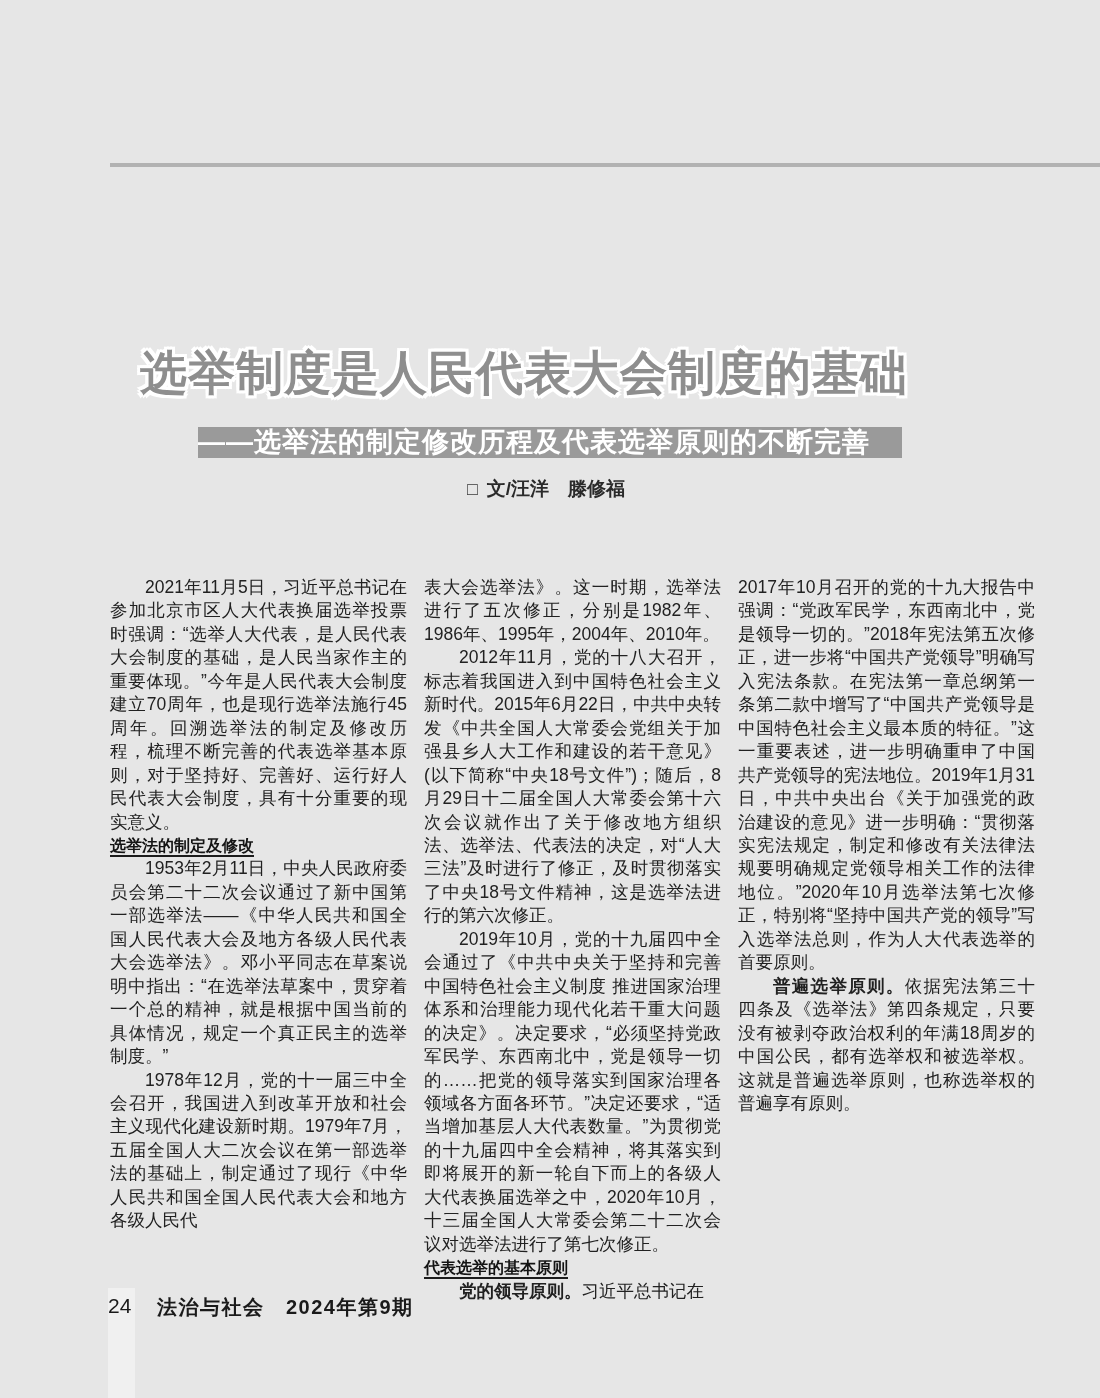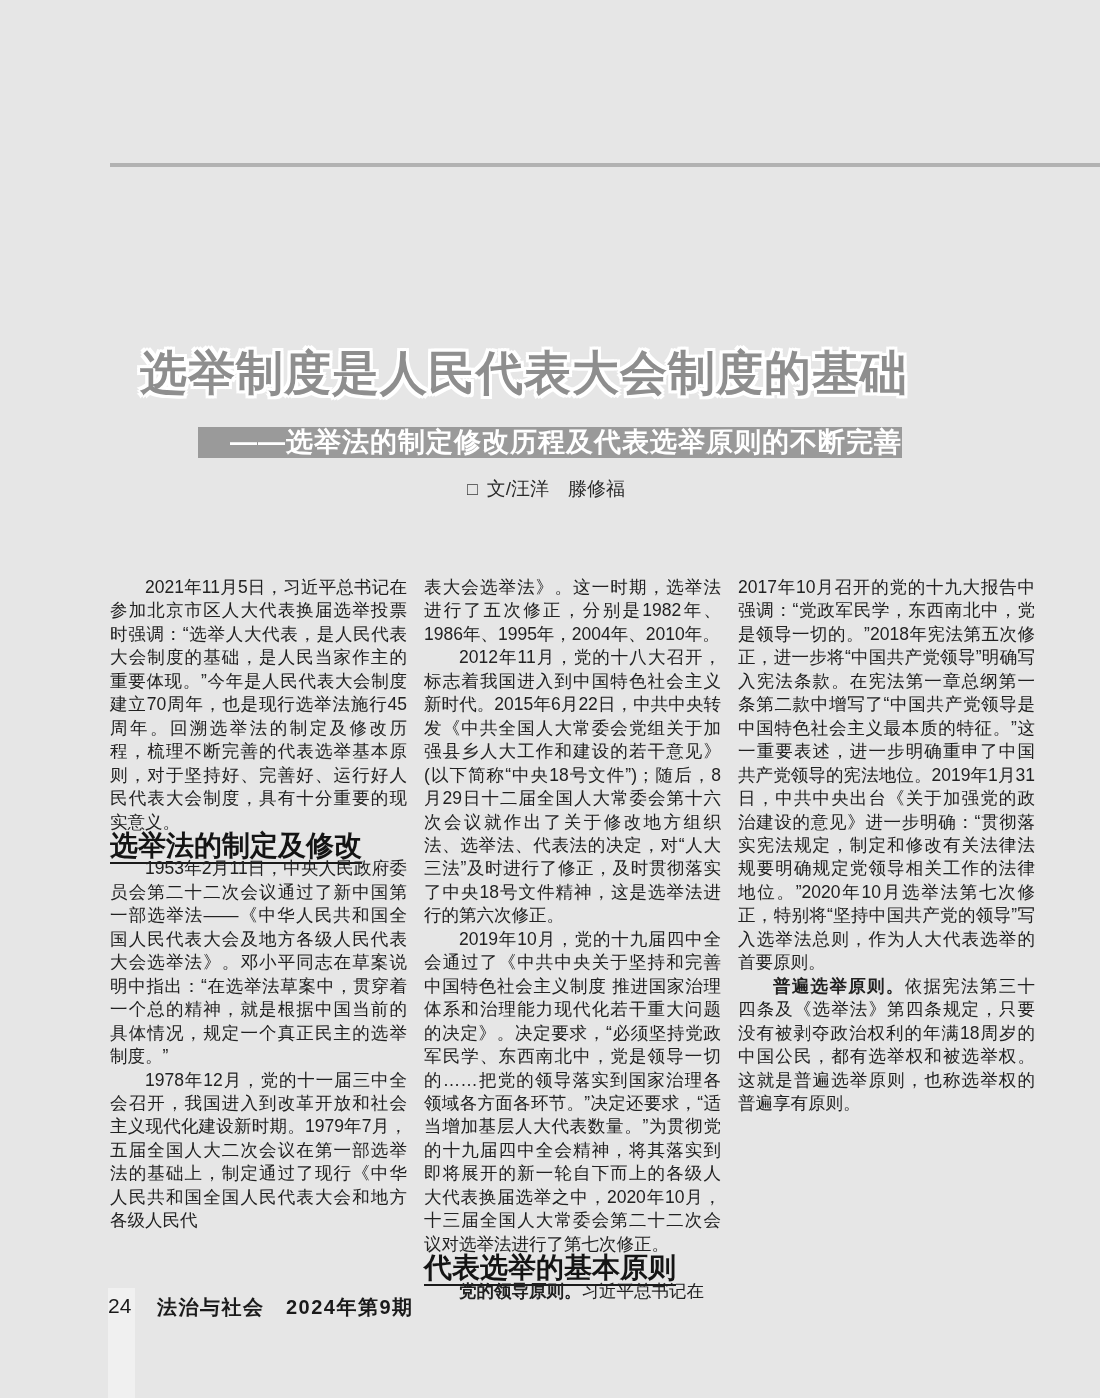--- a/index.html
+++ b/index.html
@@ -30,40 +30,40 @@
     letter-spacing:1px;
     color:#8e8e8e;
     text-shadow:
       -3px -3px 0 #fff, 3px -3px 0 #fff, -3px 3px 0 #fff, 3px 3px 0 #fff,
       -3px 0 0 #fff, 3px 0 0 #fff, 0 -3px 0 #fff, 0 3px 0 #fff;
   }
   .subtitle{
     position:absolute;top:427px;left:198px;width:704px;height:31px;
     background:#9a9a9a;color:#ffffff;
     font-size:27px;font-weight:700;line-height:31px;
-    text-align:right;letter-spacing:1px;white-space:nowrap;
+    text-align:left;letter-spacing:1px;white-space:nowrap;
   }
   .byline{
     position:absolute;top:477px;left:0;width:1092px;
-    text-align:center;font-size:19px;color:#2a2a2a;line-height:24px;
+    text-align:center;font-size:19px;color:#2a2a2a;line-height:24px;font-weight:bold;
   }
   .byline .sq{margin-right:9px;font-size:18px;color:#3a3a3a;}
   .columns{
     position:absolute;top:576px;left:110px;width:925px;
     display:flex;gap:17px;
   }
   .col{
     width:297px;flex:0 0 297px;
     font-size:17.5px;line-height:23.45px;
     text-align:justify;color:#212121;
   }
   .col p{margin:0;text-indent:2em;}
   .col p.cont{text-indent:0;}
   .col h2{
-    margin:0;font-size:28px;line-height:23.45px;font-weight:700;
+    margin:0;font-size:16px;line-height:23.45px;font-weight:700;
     color:#141414;text-indent:0;
   }
   .col h2 .hl{border-bottom:2px solid #1b1b1b;padding-bottom:1px;}
   .lead{font-weight:700;}
   .footer-strip{
     position:absolute;left:108px;top:1288px;width:27px;height:110px;
     background:#f0f0f0;
   }
   .page-number{
     position:absolute;left:108px;top:1293px;width:27px;

